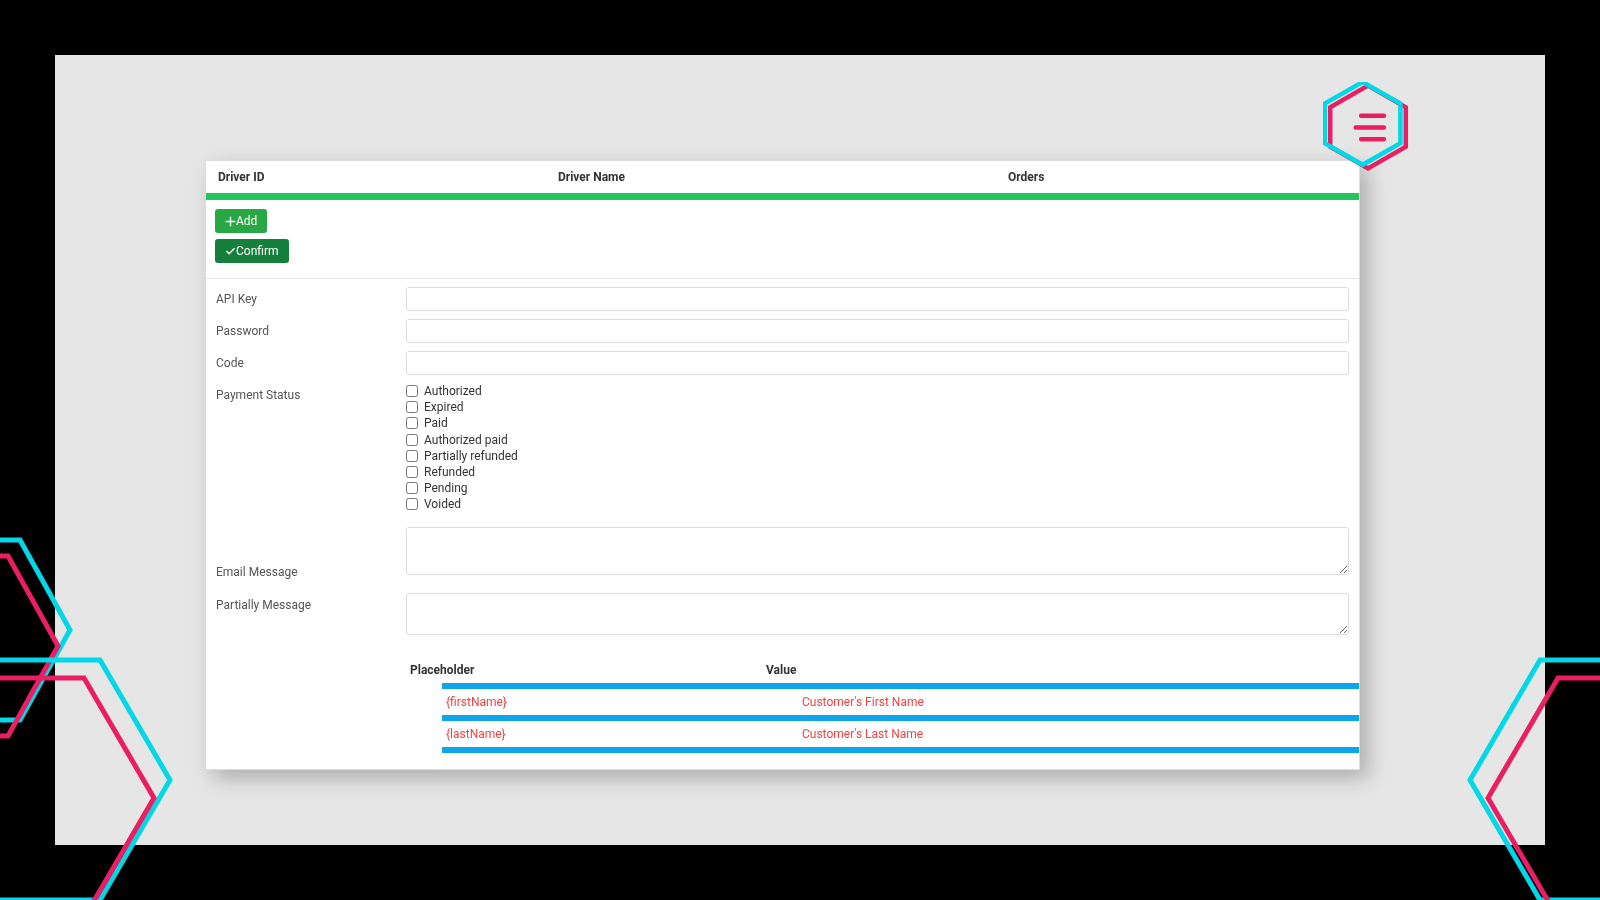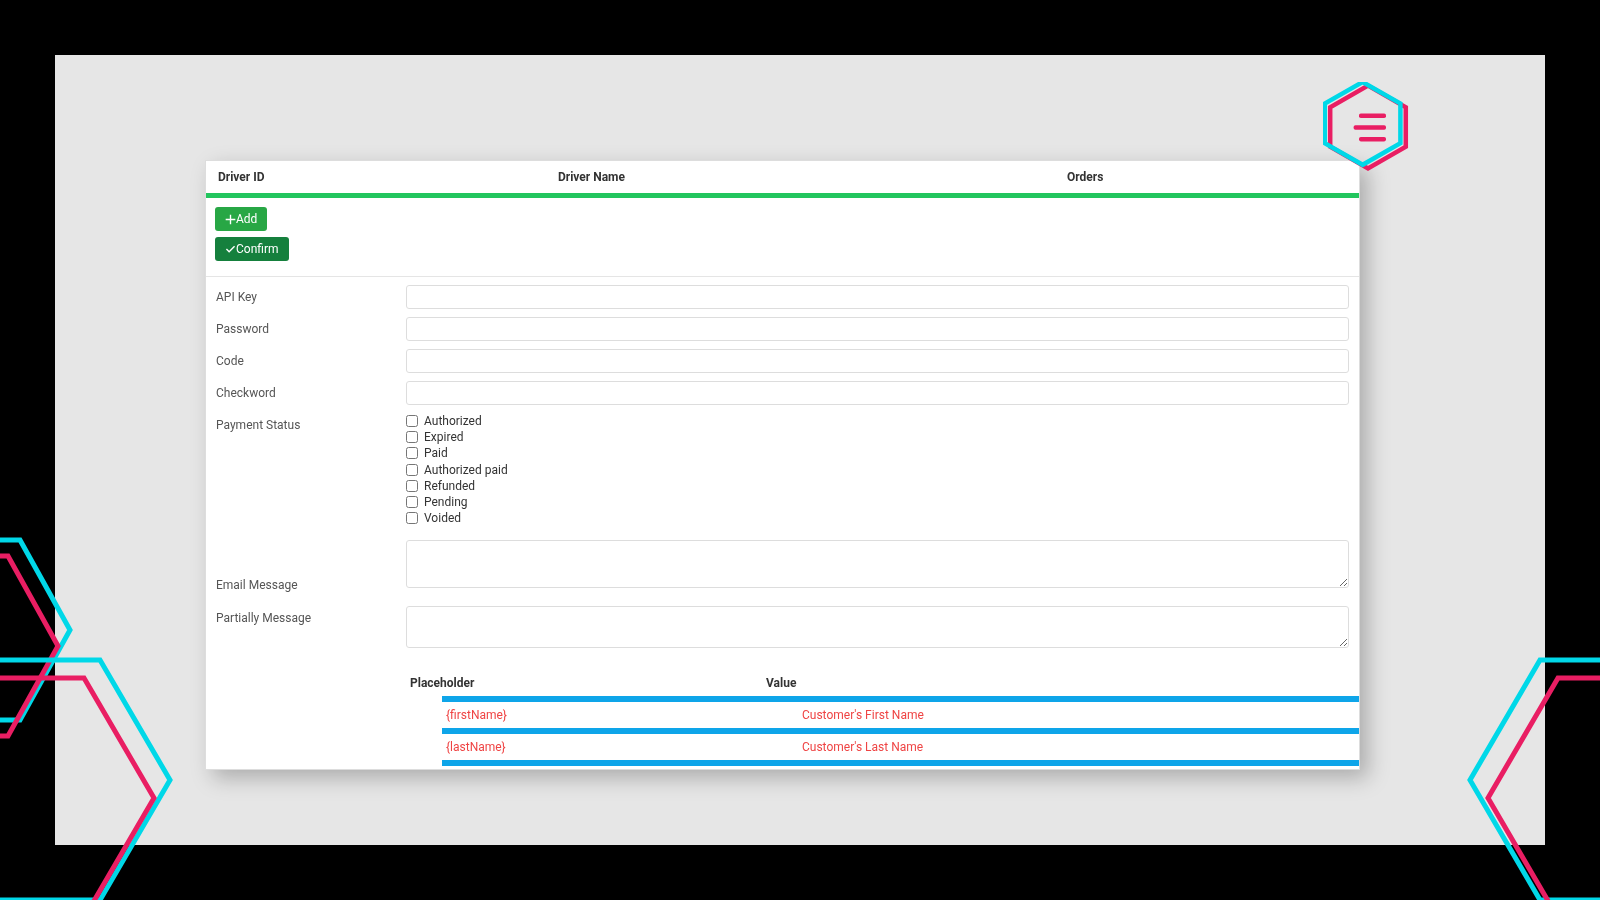--- a/index.html
+++ b/index.html
@@ -2,23 +2,23 @@
 <html><head>
 <meta charset="utf-8">
 <style>
 * { box-sizing: border-box; margin: 0; padding: 0; }
 body { font-family: -apple-system, BlinkMacSystemFont, "Segoe UI", Roboto, sans-serif; background: #000; width: 1600px; height: 900px; overflow: hidden; position: relative; }
 .outer-frame { position: absolute; inset: 0; background: #000; }
 .white-panel { position: absolute; top: 55px; left: 55px; right: 55px; bottom: 55px; background: #e6e6e6; }
 .form-panel { position: absolute; top: 105px; left: 150px; width: 1155px; height: 610px; background: #fff; box-shadow: 8px 8px 20px rgba(0,0,0,0.25); overflow: hidden; border: 1px solid #ddd; }
 .scroll-wrap { position: absolute; inset: 0; overflow-y: scroll; }
 .scroll-content { }
-.table-header { display: flex; padding: 9px 12px; border-bottom: 5px solid #22c55e; font-size: 12px; font-weight: 700; color: #333; }
+.table-header { display: flex; padding: 9px 12px; border-bottom: 7px solid #22c55e; font-size: 12px; font-weight: 700; color: #333; }
 .th1 { width: 340px; }
-.th2 { width: 509px; }
+.th2 { width: 450px; }
 .th3 { flex: 1; }
 .btn-row { padding: 9px 9px; border-bottom: 1px solid #e5e5e5; }
 .btn { display: inline-flex; align-items: center; gap: 0; padding: 5px 10px; border-radius: 3px; font-size: 12px; color: #fff; cursor: pointer; margin-bottom: 6px; }
 .btn-green { background: #28a745; }
 .btn-blue { background: #15803d; }
 .btn svg { width: 11px; height: 11px; fill: #fff; }
 .form-group { display: flex; align-items: flex-start; padding: 8px 10px 0 10px; }
 .form-label { width: 190px; font-size: 12px; color: #555; padding-top: 5px; }
 .form-ctrl { flex: 1; }
 .finput { width: 100%; height: 24px; border: 1px solid #ddd; border-radius: 3px; background: #fff; padding: 0 6px; font-size: 12px; }
@@ -77,43 +77,43 @@
             <div class="form-ctrl"><input class="finput" style=""></div>
           </div>
           <div class="form-group">
             <div class="form-label">Password</div>
             <div class="form-ctrl"><input class="finput" type="password" style=""></div>
           </div>
           <div class="form-group">
             <div class="form-label">Code</div>
             <div class="form-ctrl"><input class="finput" style=""></div>
           </div>
-          <div class="form-group">
-            <div class="form-label">Checkword</div>
-            <div class="form-ctrl"><input class="finput" style=""></div>
-          </div>
 
           <div class="form-group">
             <div class="form-label">Payment Status</div>
             <div class="form-ctrl" id="status-box">
                 <label class="check-item">
                   <input type="checkbox" style="">
                   <span>Authorized</span>
                 </label>
                 <label class="check-item">
                   <input type="checkbox" style="">
                   <span>Expired</span>
                 </label>
                 <label class="check-item">
                   <input type="checkbox" style="">
                   <span>Paid</span>
                 </label>
                 <label class="check-item">
                   <input type="checkbox" style="">
                   <span>Authorized paid</span>
+                </label>
+                <label class="check-item">
+                  <input type="checkbox" style="">
+                  <span>Partially refunded</span>
                 </label>
                 <label class="check-item">
                   <input type="checkbox" style="">
                   <span>Refunded</span>
                 </label>
                 <label class="check-item">
                   <input type="checkbox" style="">
                   <span>Pending</span>
                 </label>
                 <label class="check-item">

